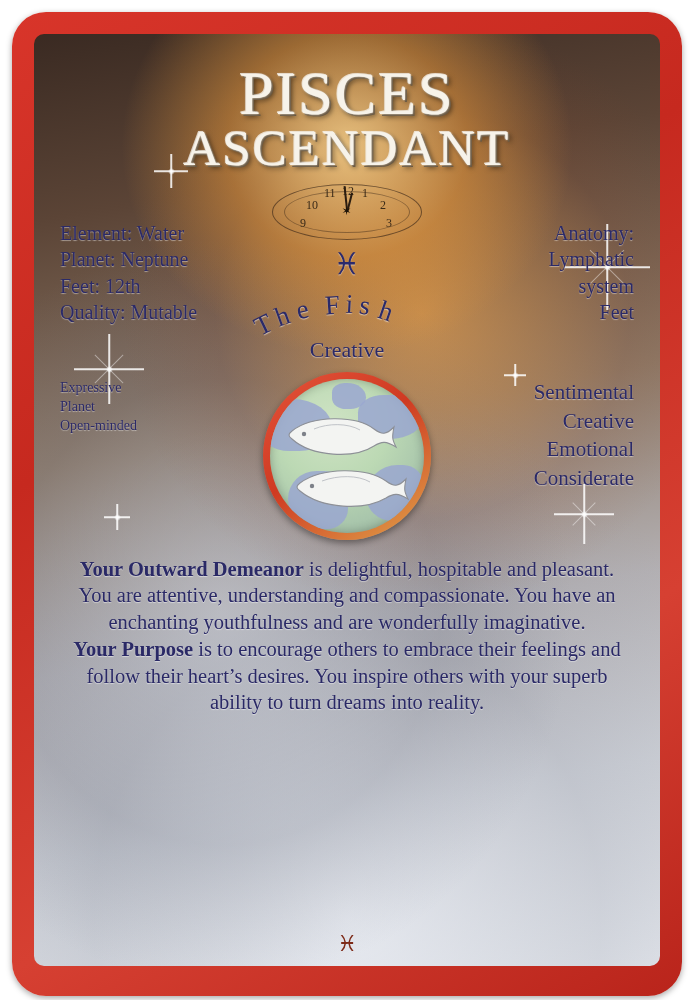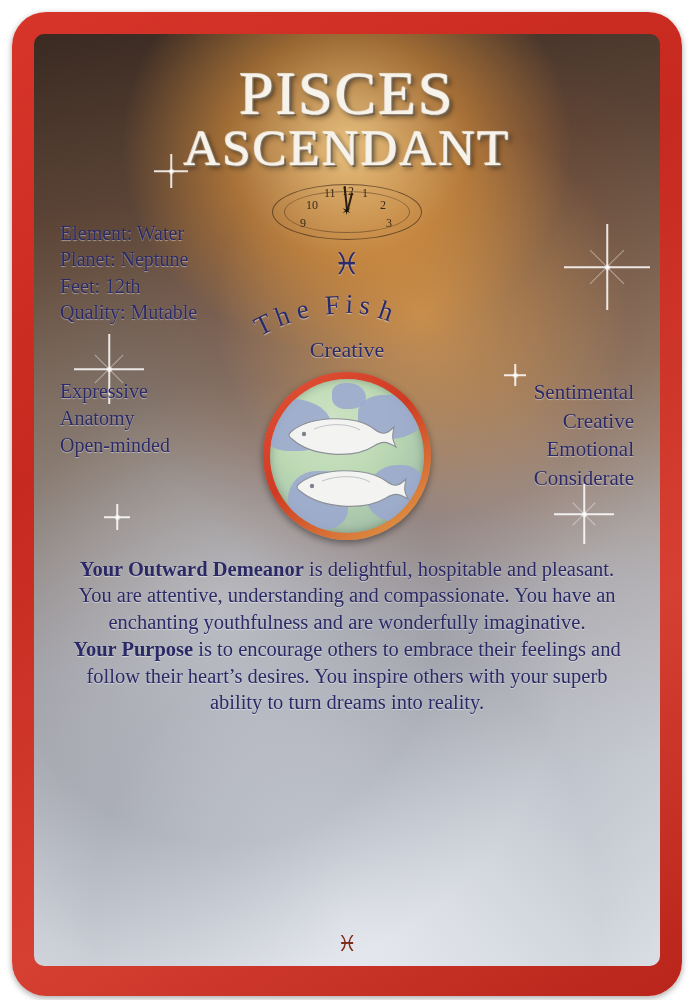--- a/index.html
+++ b/index.html
@@ -148,21 +148,21 @@
   }
   .attrs-right {
     position: absolute; right: 26px; top: 186px;
     text-align: right;
     font-size: 20px; line-height: 1.32;
     color: #2b2a68;
     text-shadow: 0 1px 1px rgba(255,255,255,0.45);
   }
   .traits-left {
     position: absolute; left: 26px; top: 344px;
-    font-size: 20px; line-height: 1.36;
+    font-size: 14px; line-height: 1.36;
     color: #2b2a68;
     text-shadow: 0 1px 1px rgba(255,255,255,0.45);
   }
   .traits-right {
     position: absolute; right: 26px; top: 344px;
     text-align: right;
     font-size: 21px; line-height: 1.36;
     color: #2b2a68;
     text-shadow: 0 1px 1px rgba(255,255,255,0.45);
   }
@@ -297,24 +297,30 @@
 
     <div class="feminine">Creative</div>
 
     <div class="attrs-left">
       <div>Element: Water</div>
       <div>Planet: Neptune</div>
       <div>Feet: 12th</div>
       <div>Quality: Mutable</div>
     </div>
 
+    <div class="attrs-right">
+      <div>Anatomy:</div>
+      <div>Lymphatic</div>
+      <div>system</div>
+      <div>Feet</div>
+    </div>
 
     <div class="traits-left">
       <div>Expressive</div>
-      <div>Anatomy</div>
+      <div>Planet</div>
       <div>Open-minded</div>
     </div>
 
     <div class="traits-right">
       <div>Sentimental</div>
       <div>Creative</div>
       <div>Emotional</div>
       <div>Considerate</div>
     </div>
 

